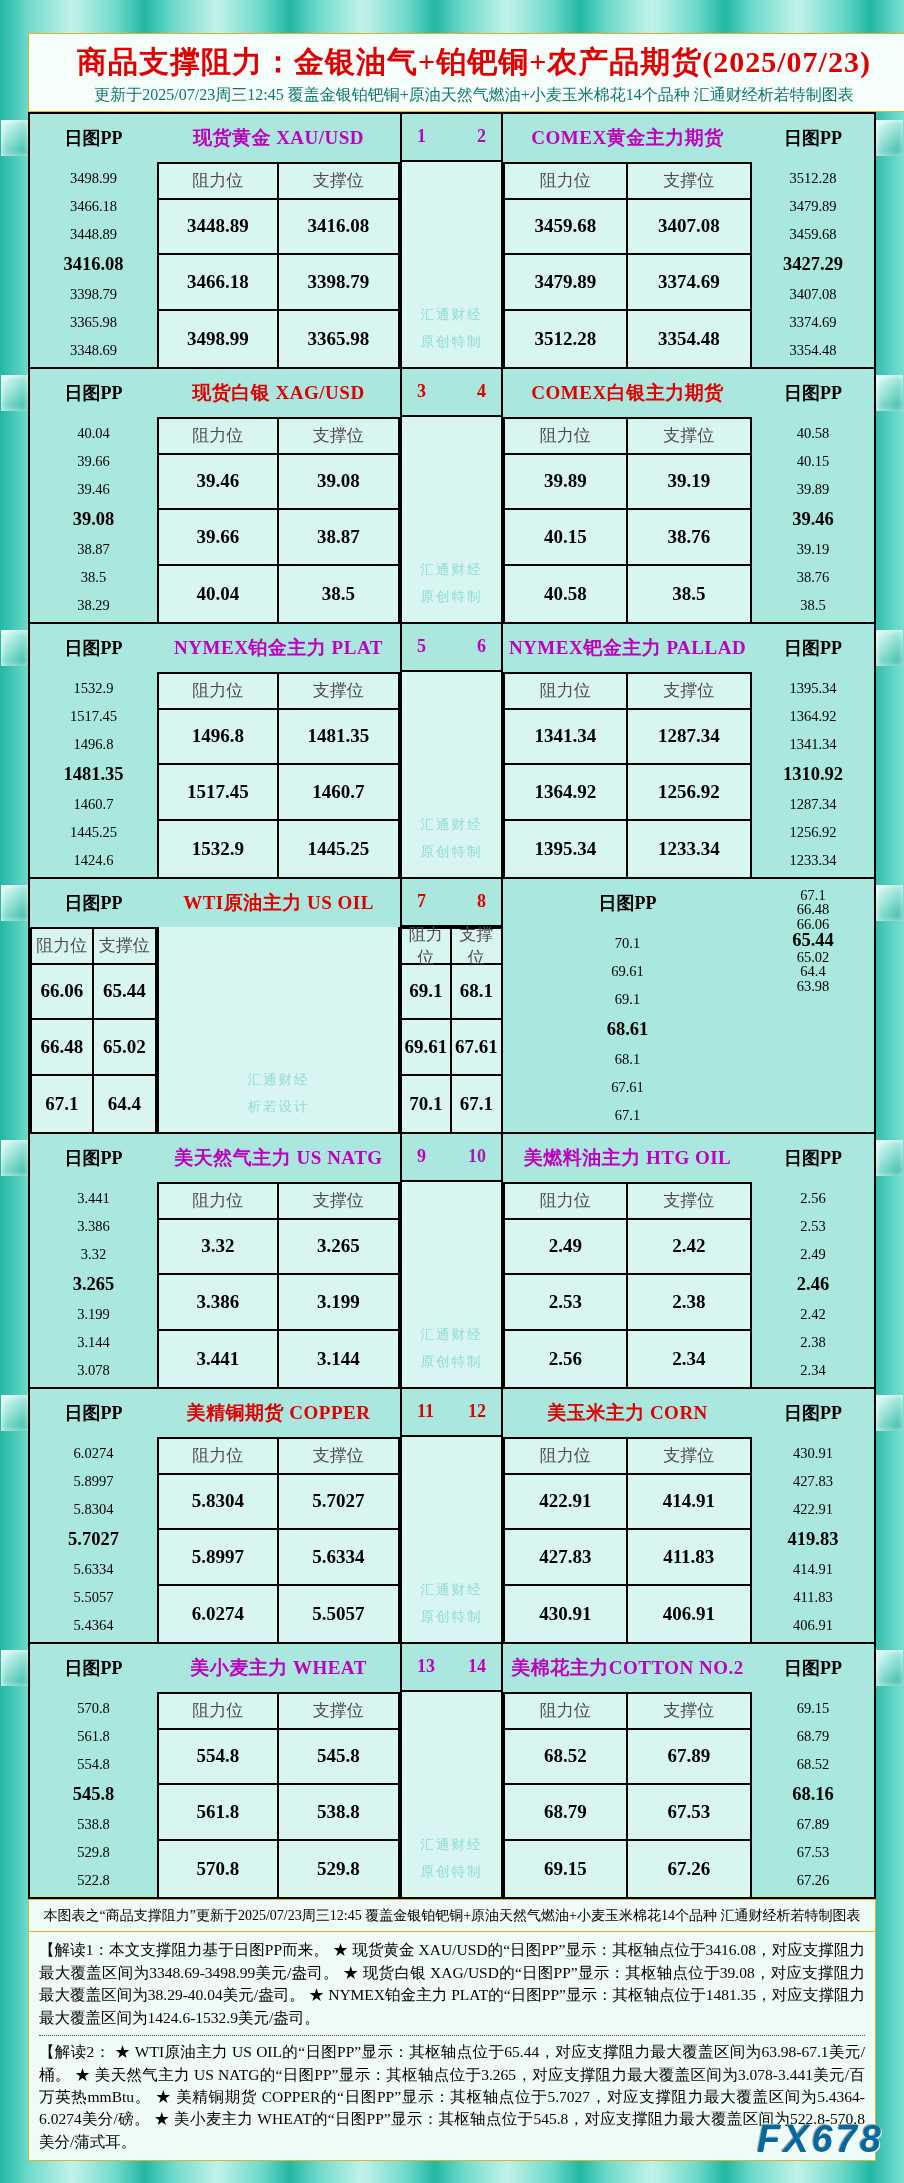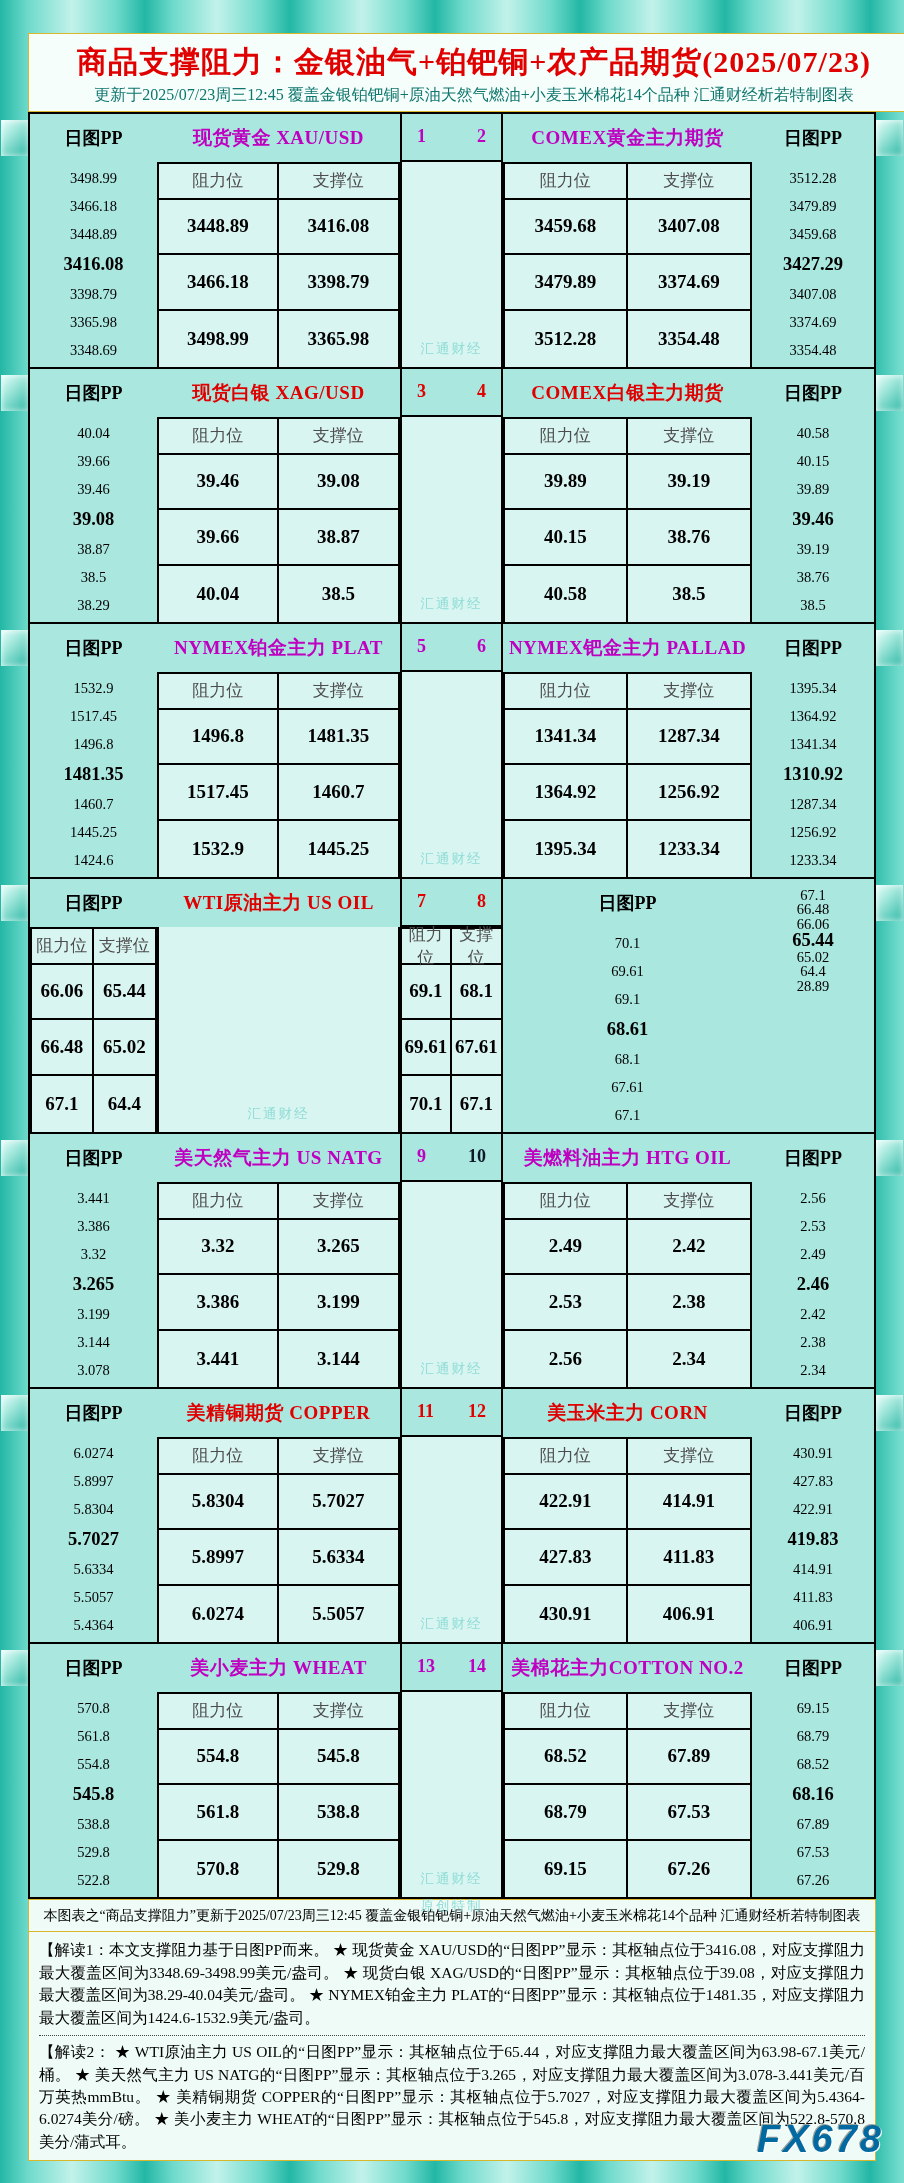--- a/index.html
+++ b/index.html
@@ -46,21 +46,21 @@
     box-sizing:border-box;height:100%;display:grid;background:#d9f5f1;
     grid-template-columns:1fr 1fr;grid-template-rows:36px 1fr 1fr 1fr;
     border-left:2px solid #000;border-right:2px solid #000;border-top:2px solid #000;
   }
   .itable>div{display:flex;align-items:center;justify-content:center;border-bottom:2px solid #000;}
   .itable>div:nth-child(odd){border-right:2px solid #000;}
   .itable>div:nth-last-child(-n+2){border-bottom:none;}
   .ith{color:#4d4d4d;font-size:17px;}
   .itv{font-weight:bold;font-size:19px;color:#000;}
   .wm{display:flex;flex-direction:column;justify-content:flex-end;align-items:center;
-    gap:9px;padding-bottom:16px;height:100%;box-sizing:border-box;margin-top:34px;}
+    gap:9px;padding-bottom:16px;height:100%;box-sizing:border-box;}
   .wm div{color:#8fdcd6;font-size:13.5px;letter-spacing:2px;}
   
   .bevel{position:absolute;top:6px;width:27px;height:36px;
     background:linear-gradient(135deg,#eafffb 0%,#9fe6da 40%,#2db8a6 100%);
     box-shadow:inset 0 0 6px #ffffffcc;}
   .bevel.bl{left:-29px;}
   .bevel.br{right:-29px;}
   
   .footnote{
     box-sizing:border-box;width:848px;background:#effbf7;border:1px solid #d9b62a;
@@ -313,21 +313,21 @@
     </div>
     <div class="cell hdr c-pp pp-label">日图PP</div>
 
     <div class="cell body c-pp">
       <div class="ppv">67.1</div>
       <div class="ppv">66.48</div>
       <div class="ppv">66.06</div>
       <div class="ppv pivot">65.44</div>
       <div class="ppv">65.02</div>
       <div class="ppv">64.4</div>
-      <div class="ppv">28.89</div>
+      <div class="ppv">63.98</div>
     </div>
 
     <div class="cell body c-tbl">
       <div class="itable">
         <div class="ith">阻力位</div>
         <div class="ith">支撑位</div>
         <div class="itv">66.06</div>
         <div class="itv">65.44</div>
         <div class="itv">66.48</div>
         <div class="itv">65.02</div>
@@ -370,21 +370,21 @@
     <div class="bevel br"></div>
   </section>
 
   <section class="block">
     <div class="cell hdr c-pp pp-label">日图PP</div>
     <div class="cell hdr c-tbl">
           <span class="iname accent" style="color: rgb(192, 0, 192);">美天然气主力 US NATG</span>
         </div>
     <div class="cell hdr c-mid">
       <span class="pairnum accent" style="color: rgb(192, 0, 192);">9</span>
-      <span class="pairnum accent" style="color: #0f172a; margin-left: 19px;">10</span>
+      <span class="pairnum accent" style="color: #a21caf; margin-left: 19px;">10</span>
     </div>
     <div class="cell hdr c-tbl">
           <span class="iname accent" style="color: rgb(192, 0, 192);">美燃料油主力 HTG OIL</span>
         </div>
     <div class="cell hdr c-pp pp-label">日图PP</div>
 
     <div class="cell body c-pp">
       <div class="ppv">3.441</div>
       <div class="ppv">3.386</div>
       <div class="ppv">3.32</div>

